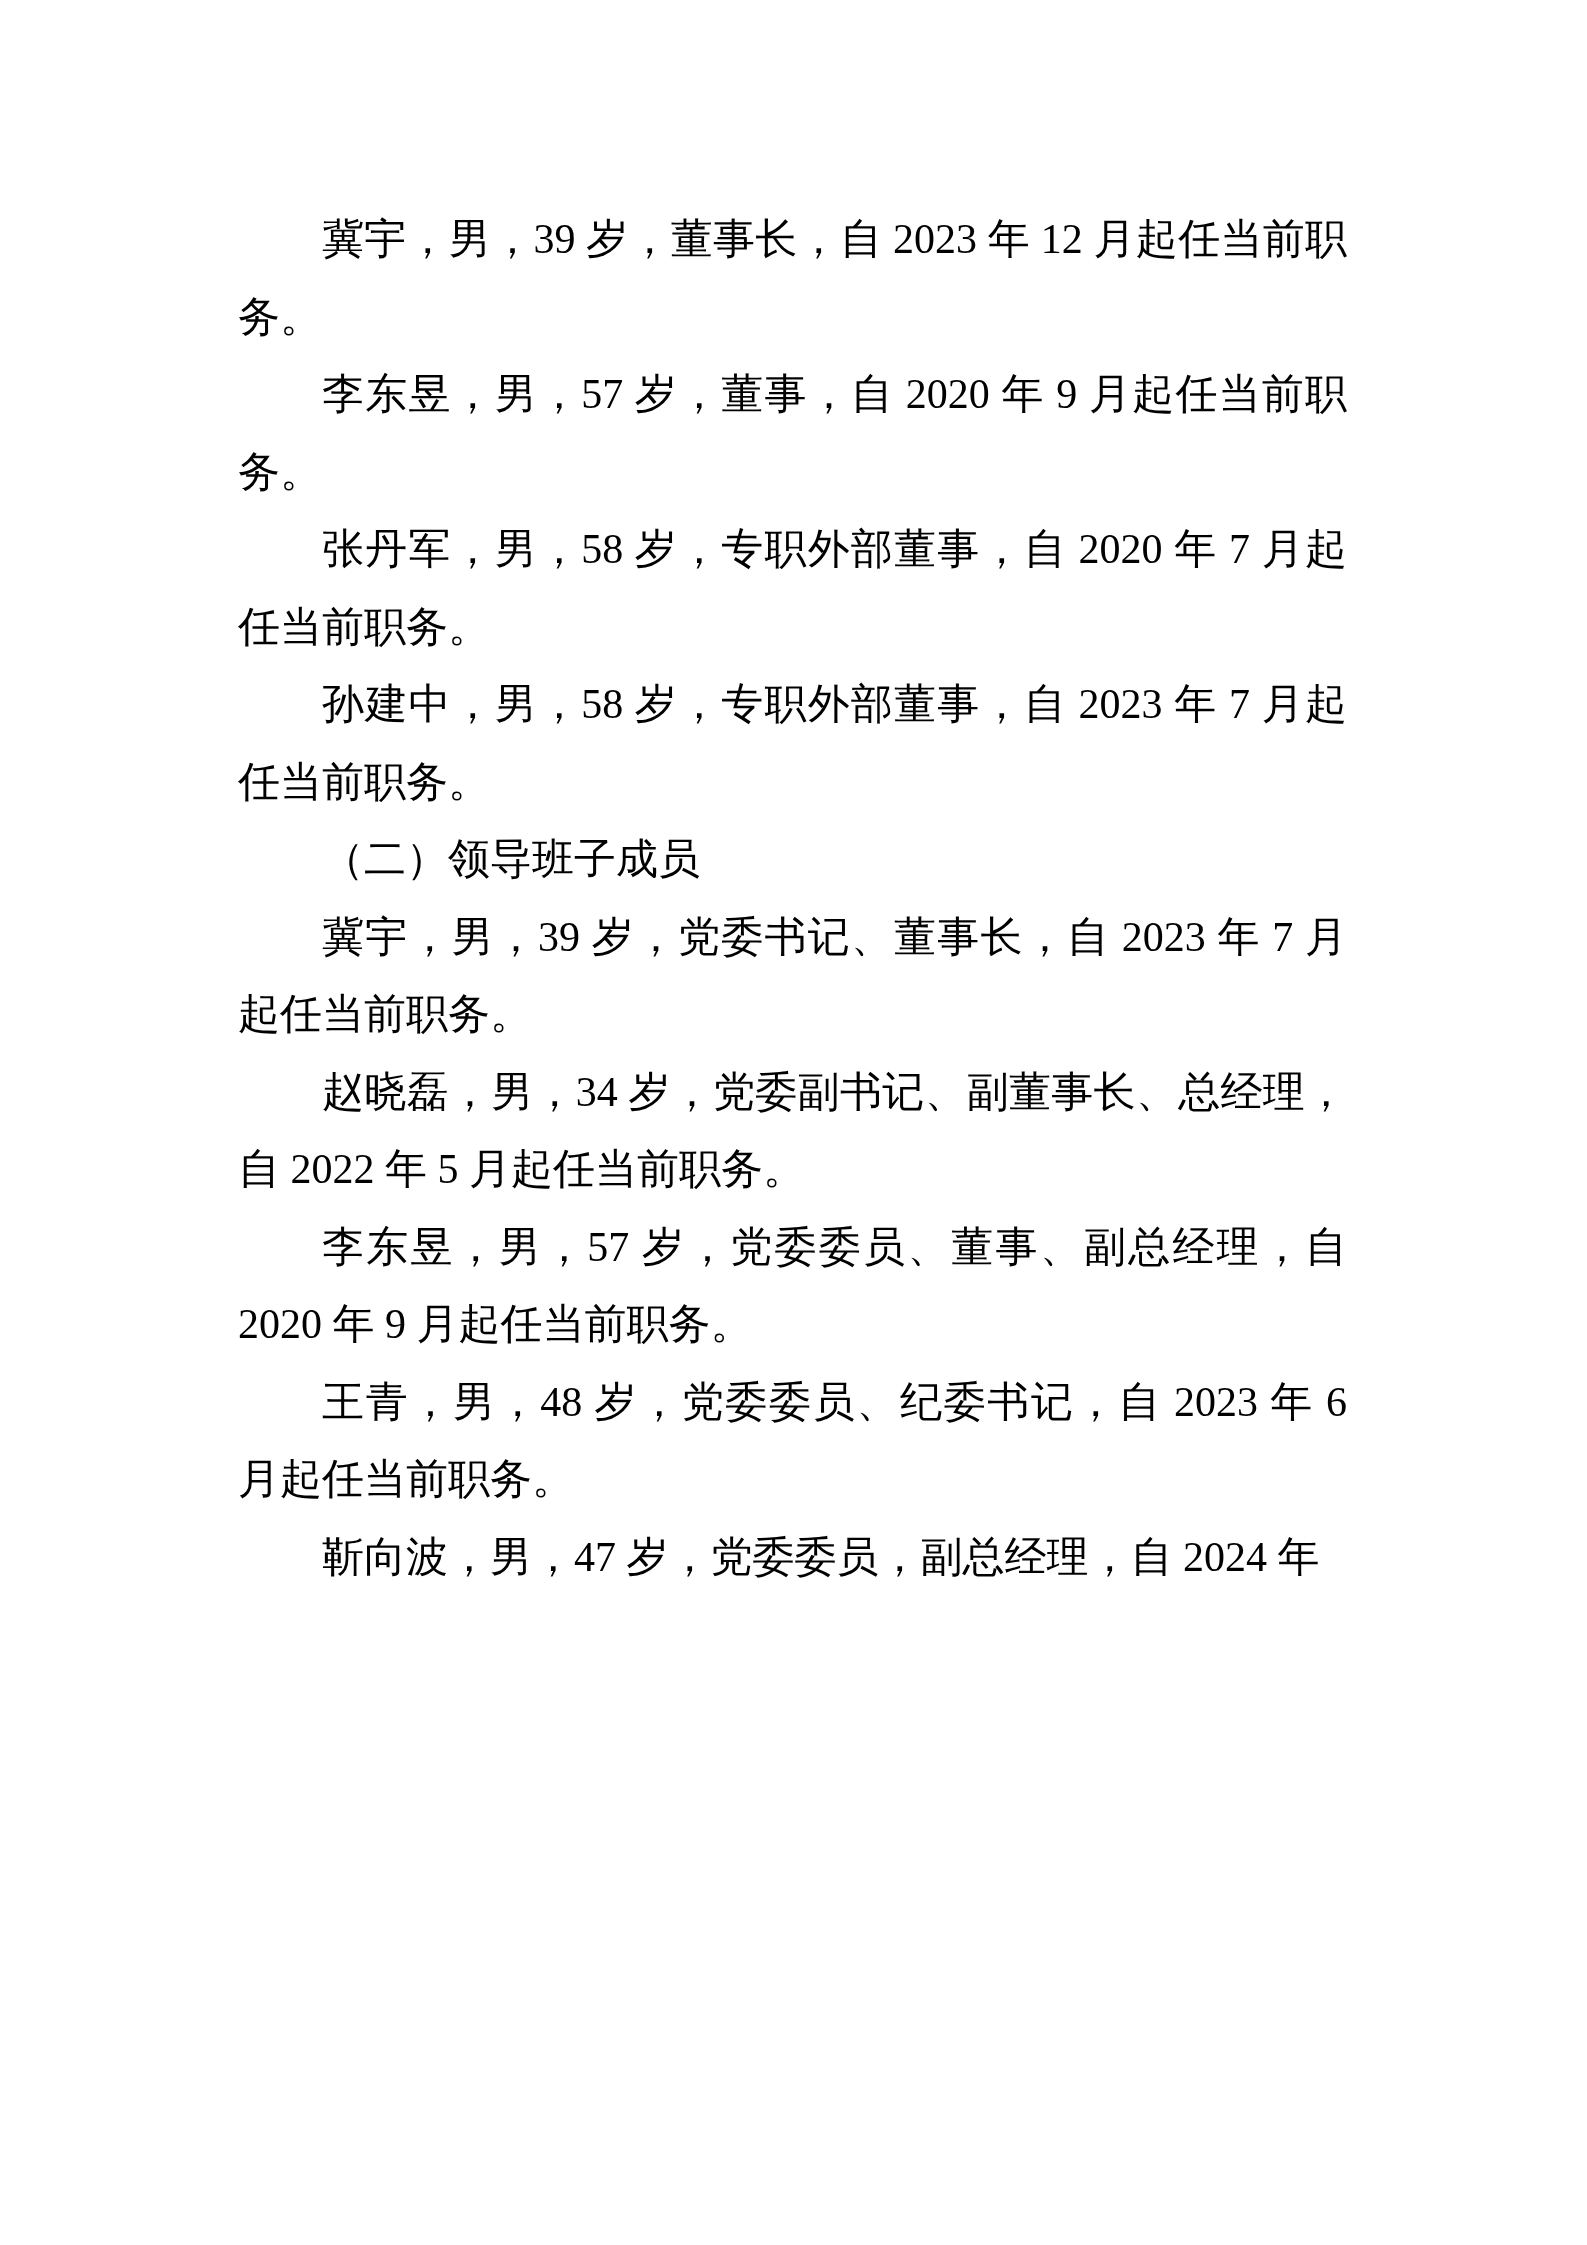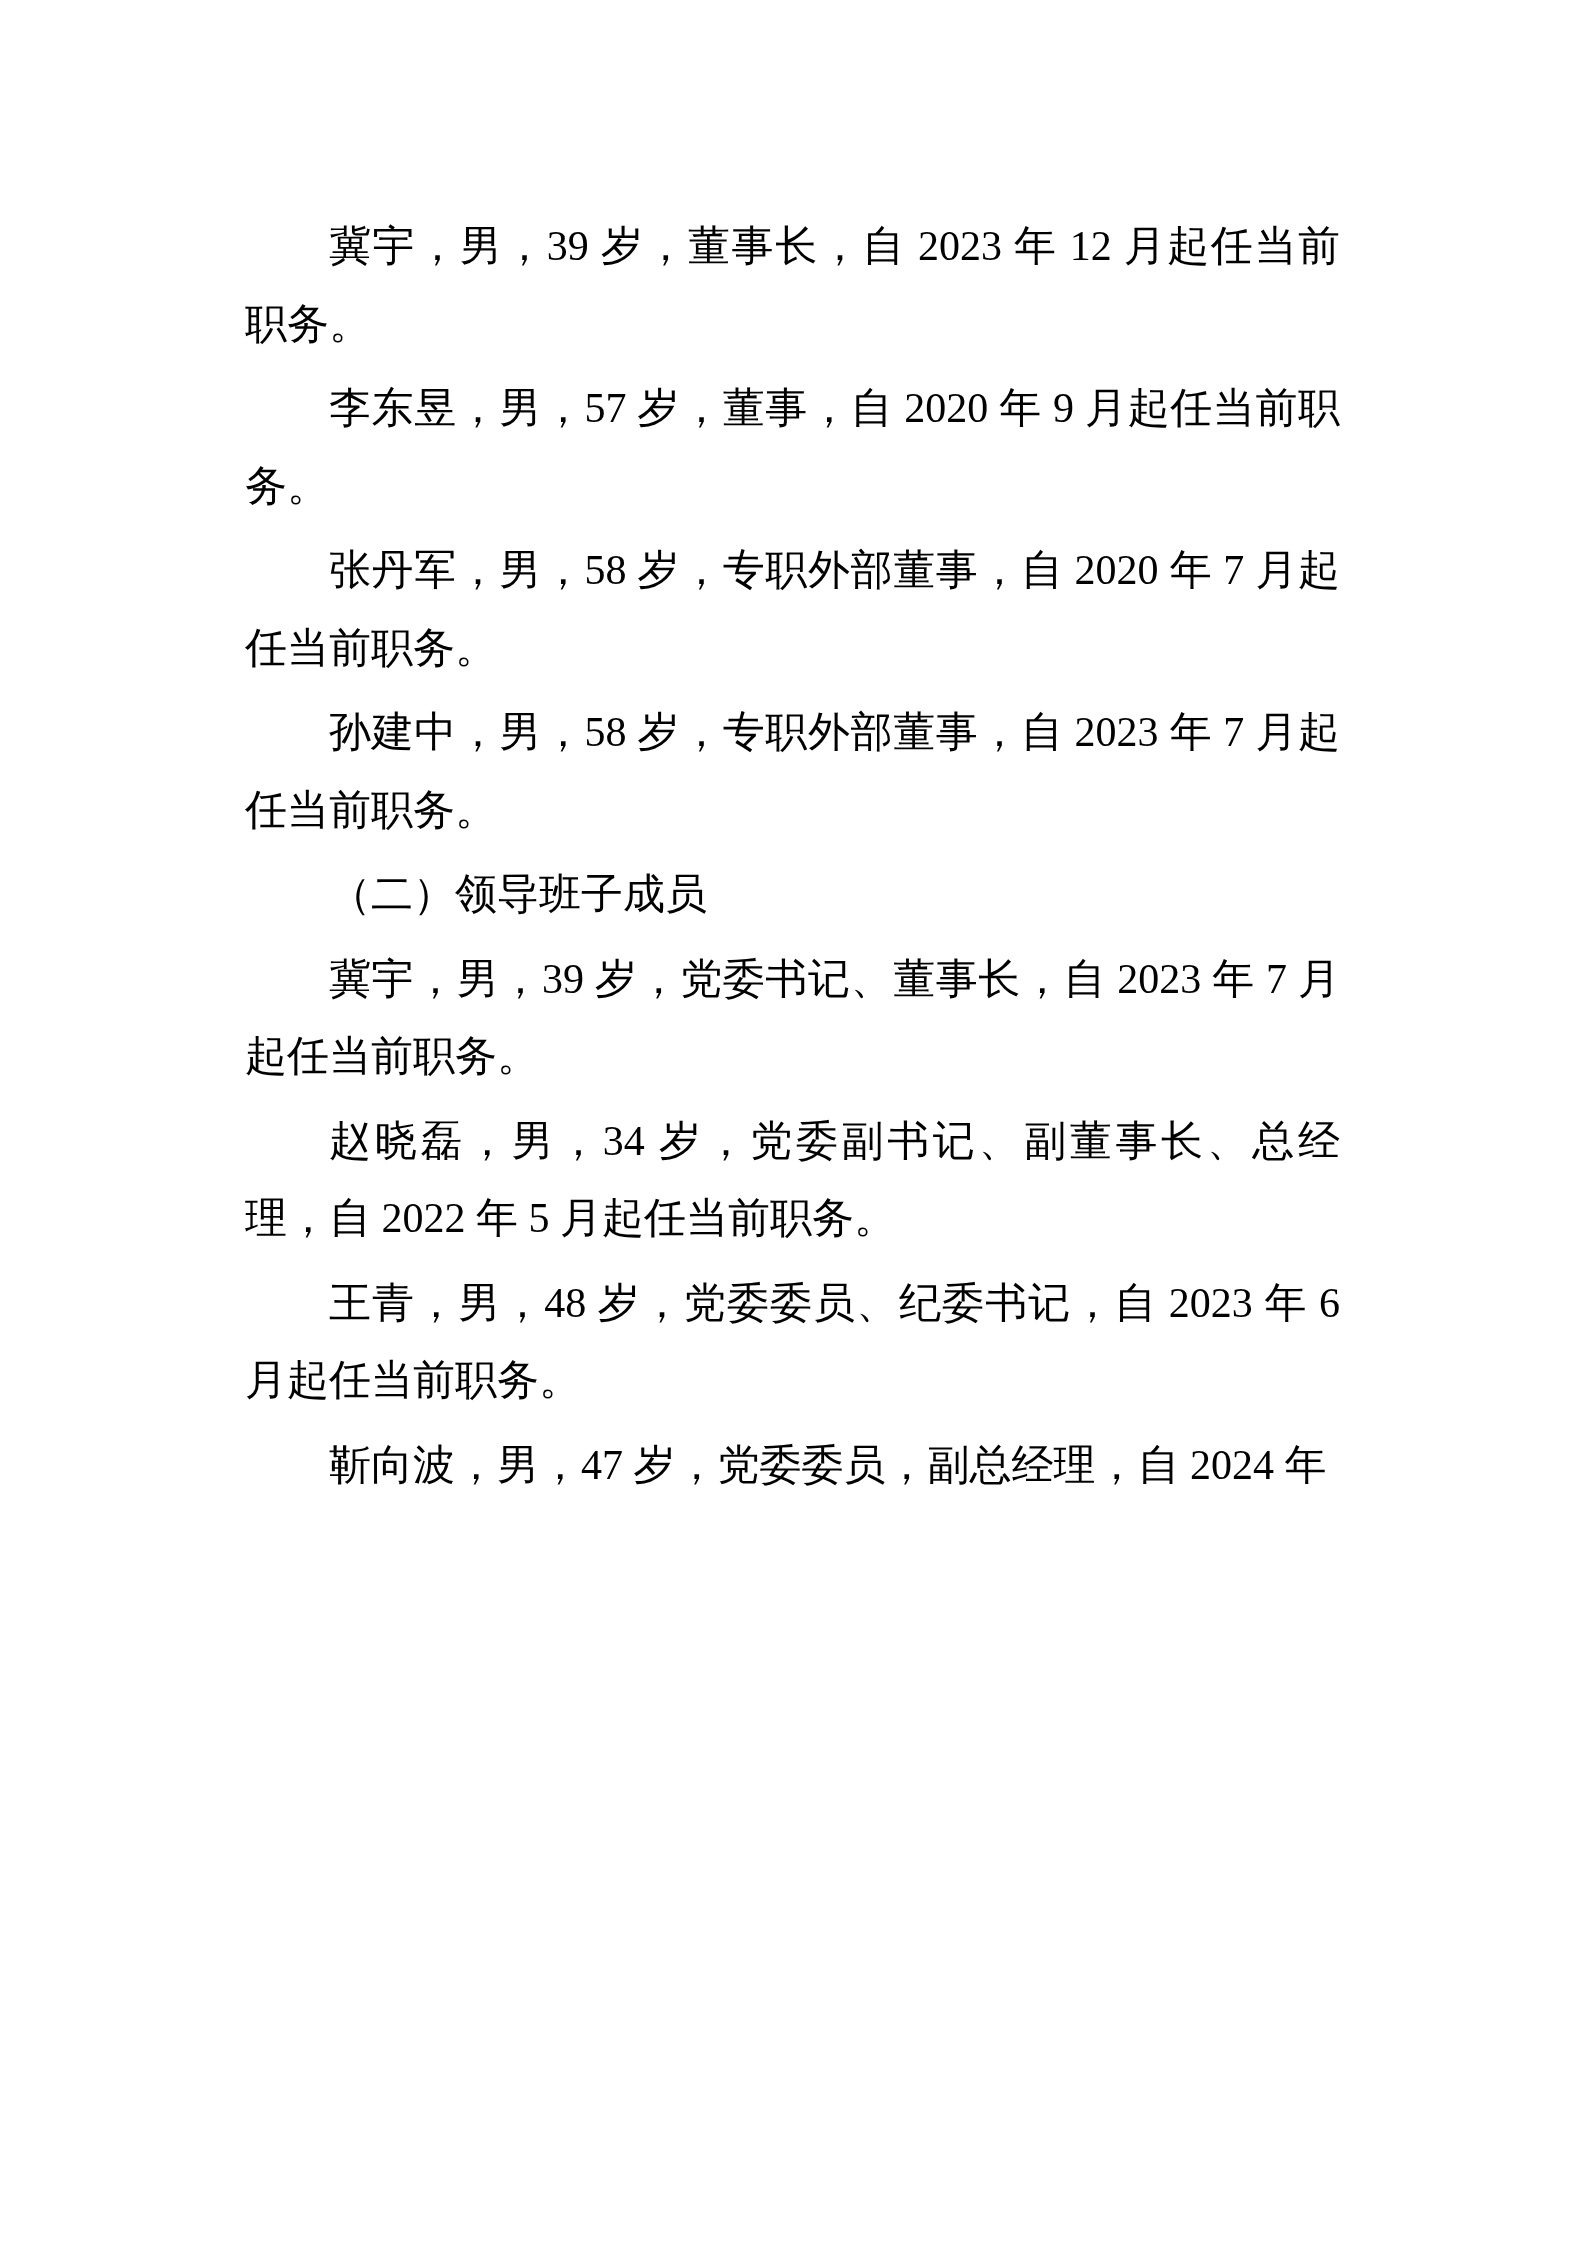--- a/index.html
+++ b/index.html
@@ -20,36 +20,37 @@
     top: 201px;
     width: 1109px;
     font-family: "Liberation Serif", "DejaVu Serif", serif;
     font-size: 42px;
     line-height: 77.5px;
     color: #000000;
     text-align: justify;
     text-justify: inter-ideograph;
   }
   .para {
-    margin: 7px;
+    margin: 0;
     padding: 0;
     text-indent: 2em;
   }
   .para.heading {
     font-weight: normal; 
   }
 </style>
 </head>
 <body>
 
 <div class="page">
   <div class="content" id="content">
       <p class="para">冀宇，男，39 岁，董事长，自 2023 年 12 月起任当前职务。</p>
       <p class="para">李东昱，男，57 岁，董事，自 2020 年 9 月起任当前职务。</p>
       <p class="para">张丹军，男，58 岁，专职外部董事，自 2020 年 7 月起任当前职务。</p>
       <p class="para">孙建中，男，58 岁，专职外部董事，自 2023 年 7 月起任当前职务。</p>
       <p class="para heading">（二）领导班子成员</p>
       <p class="para">冀宇，男，39 岁，党委书记、董事长，自 2023 年 7 月起任当前职务。</p>
       <p class="para">赵晓磊，男，34 岁，党委副书记、副董事长、总经理，自 2022 年 5 月起任当前职务。</p>
+      <p class="para">李东昱，男，57 岁，党委委员、董事、副总经理，自 2020 年 9 月起任当前职务。</p>
       <p class="para">王青，男，48 岁，党委委员、纪委书记，自 2023 年 6 月起任当前职务。</p>
       <p class="para">靳向波，男，47 岁，党委委员，副总经理，自 2024 年</p>
     </div>
 </div>
 
 </body></html>

